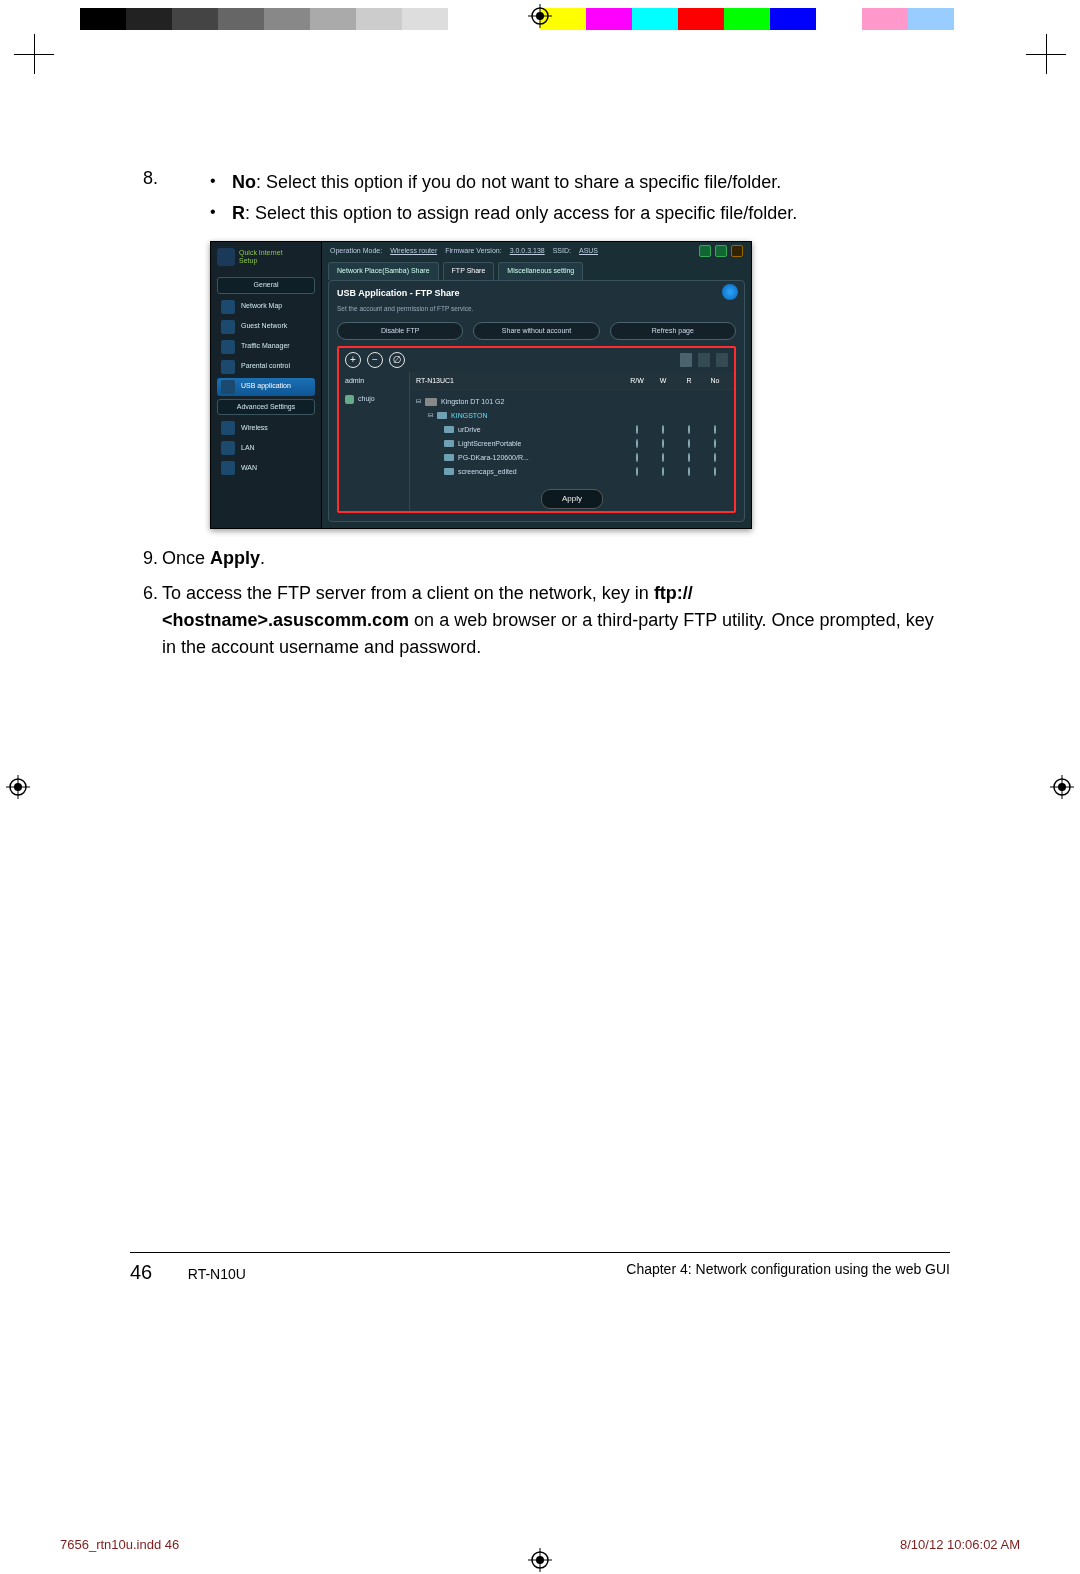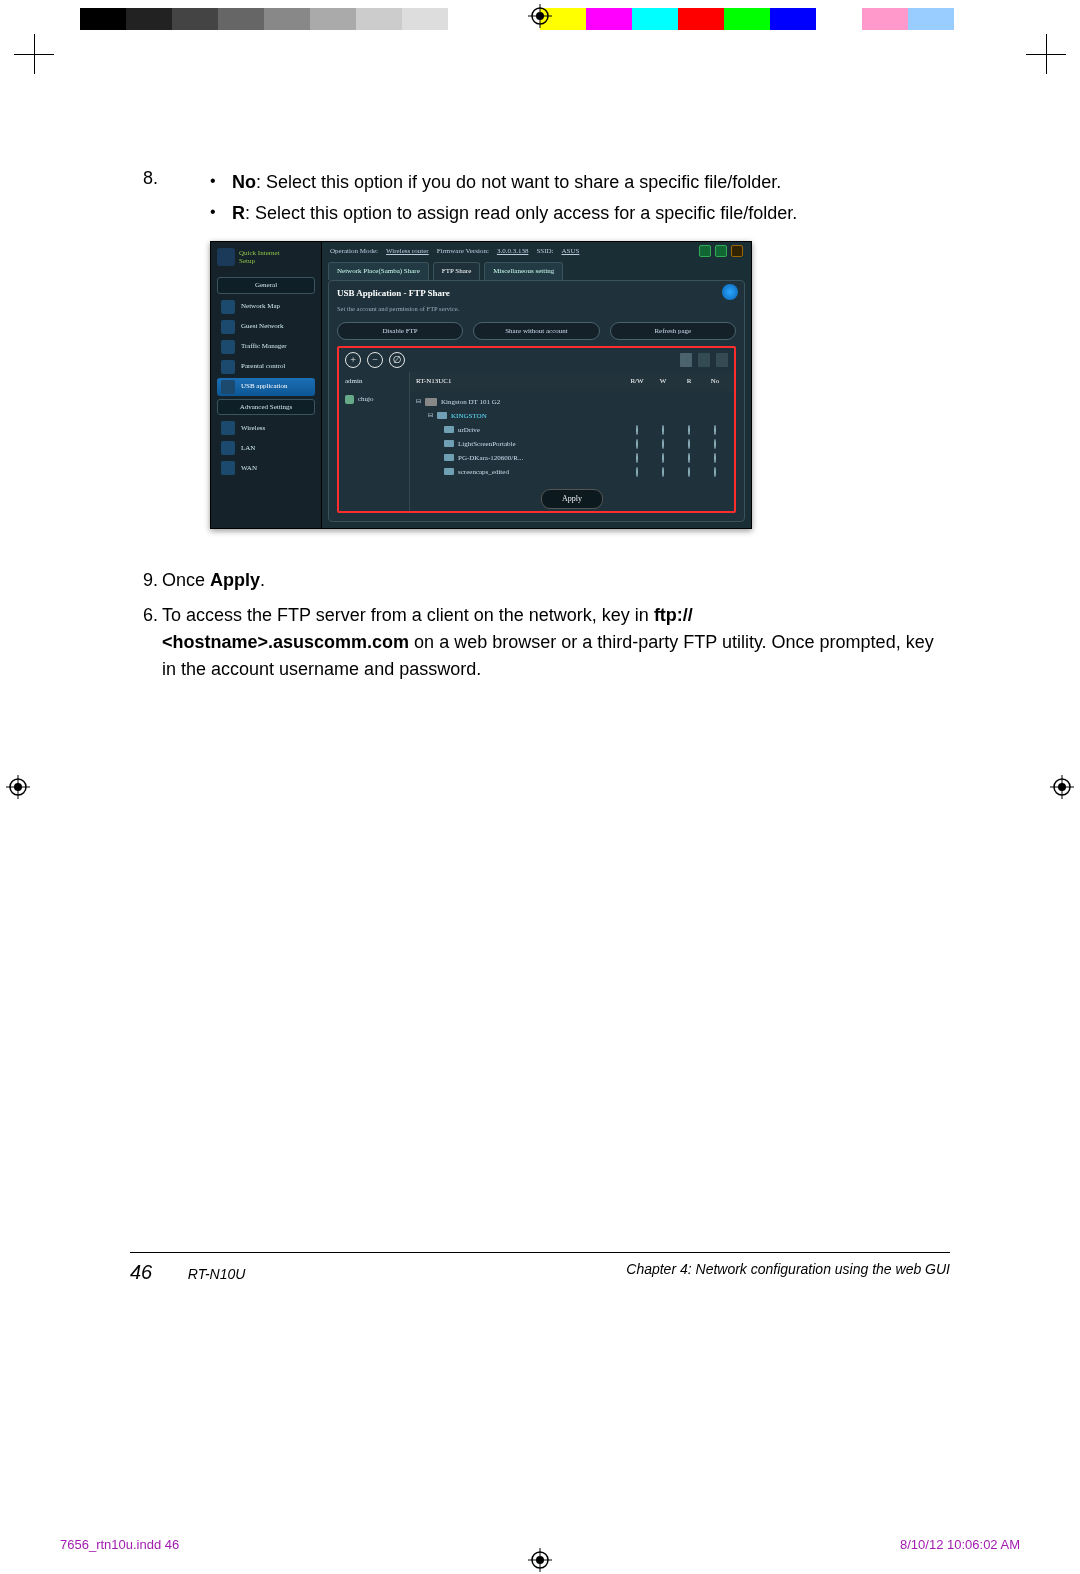--- a/index.html
+++ b/index.html
@@ -25,21 +25,21 @@
   .content{position:absolute;left:130px;right:130px;top:165px;font-size:18px;line-height:1.5;}
   ol.main{list-style:none;padding:0;margin:0;}
   ol.main>li{margin-bottom:8px;display:flex;}
   ol.main>li>.num{min-width:28px;margin-right:4px;text-align:right;}
   ol.main>li>.body{flex:1;}
   ul.bul{list-style:none;padding:0;margin:4px 0 0 48px;}
   ul.bul li{position:relative;padding-left:22px;margin-bottom:4px;}
   ul.bul li::before{content:"•";position:absolute;left:0;top:0;font-size:16px;}
   b{font-weight:bold;}
   
-  .shot{width:540px;margin:14px auto 30px 48px;background:#000;border:1px solid #000;box-shadow:0 2px 6px rgba(0,0,0,.4);color:#cfd8dc;font-size:8px;position:relative;font-family:Liberation Serif, serif;}
+  .shot{width:540px;margin:14px auto 8px 48px;background:#000;border:1px solid #000;box-shadow:0 2px 6px rgba(0,0,0,.4);color:#cfd8dc;font-size:8px;position:relative;}
   .shot-inner{display:flex;}
   .sidebar{width:110px;background:#16222a;border-right:1px solid #000;}
   .qis{display:flex;align-items:center;gap:4px;padding:6px 6px 8px;}
   .qis .ico{width:18px;height:18px;background:#1b3a5a;border-radius:3px;}
   .qis .tx{color:#8bc34a;font-size:7px;line-height:8px;}
   .hdr{background:#0f1f28;border:1px solid #3b5560;border-radius:3px;margin:3px 6px 4px;text-align:center;color:#d0e3ea;font-size:7px;padding:2px 0;}
   .navitem{display:flex;align-items:center;gap:6px;margin:2px 6px;height:18px;padding:0 4px;border-radius:3px;color:#cfe8f0;font-size:7px;}
   .navitem .ni{width:14px;height:14px;border-radius:2px;background:#1c4a6e;}
   .navitem.active{background:linear-gradient(#1b6fb5,#0d5694);color:#fff;}
   .mainp{flex:1;background:#1a2e36;}
@@ -73,24 +73,24 @@
   .tree{padding:4px 6px;font-size:7px;color:#cde;}
   .tree .row{display:flex;align-items:center;height:14px;}
   .tree .row .lbl{flex:1;display:flex;align-items:center;gap:4px;}
   .tree .row .c{width:26px;text-align:center;}
   .tree .row .dot{width:8px;height:8px;border:1px solid #88aab5;border-radius:50%;margin:0 auto;}
   .fold{width:10px;height:7px;background:#6fa0b3;border-radius:1px;display:inline-block;}
   .drv{width:12px;height:8px;background:#888;border-radius:1px;display:inline-block;}
   .sel{color:#5fe0ff;}
   .applybtn{display:block;margin:6px auto 2px;width:60px;border-radius:9px;background:#0c1a20;border:1px solid #555;color:#eee;text-align:center;font-size:8px;padding:3px 0;}
   
-  .pgfoot{position:absolute;left:130px;right:130px;bottom:290px;border-top:1px solid #000;display:flex;justify-content:space-between;font-size:14px;padding-top:8px;font-style:italic;}
+  .pgfoot{position:absolute;left:130px;right:130px;bottom:290px;border-top:1px solid #000;display:flex;justify-content:space-between;font-size:14px;padding-top:8px;}
   .pgfoot .pn{font-size:20px;margin-right:20px;}
   
-  .indd{position:absolute;left:60px;right:60px;bottom:22px;display:flex;justify-content:space-between;font-size:13px;color:#a21caf;text-align:right;}
+  .indd{position:absolute;left:60px;right:60px;bottom:22px;display:flex;justify-content:space-between;font-size:13px;color:#7f1d1d;text-align:right;}
 </style>
 </head>
 <body>
 
 <div class="page">
 
   <div class="colorbar">
       <div style="background: rgb(0, 0, 0);"></div>
       <div style="background: rgb(34, 34, 34);"></div>
       <div style="background: rgb(68, 68, 68);"></div>

